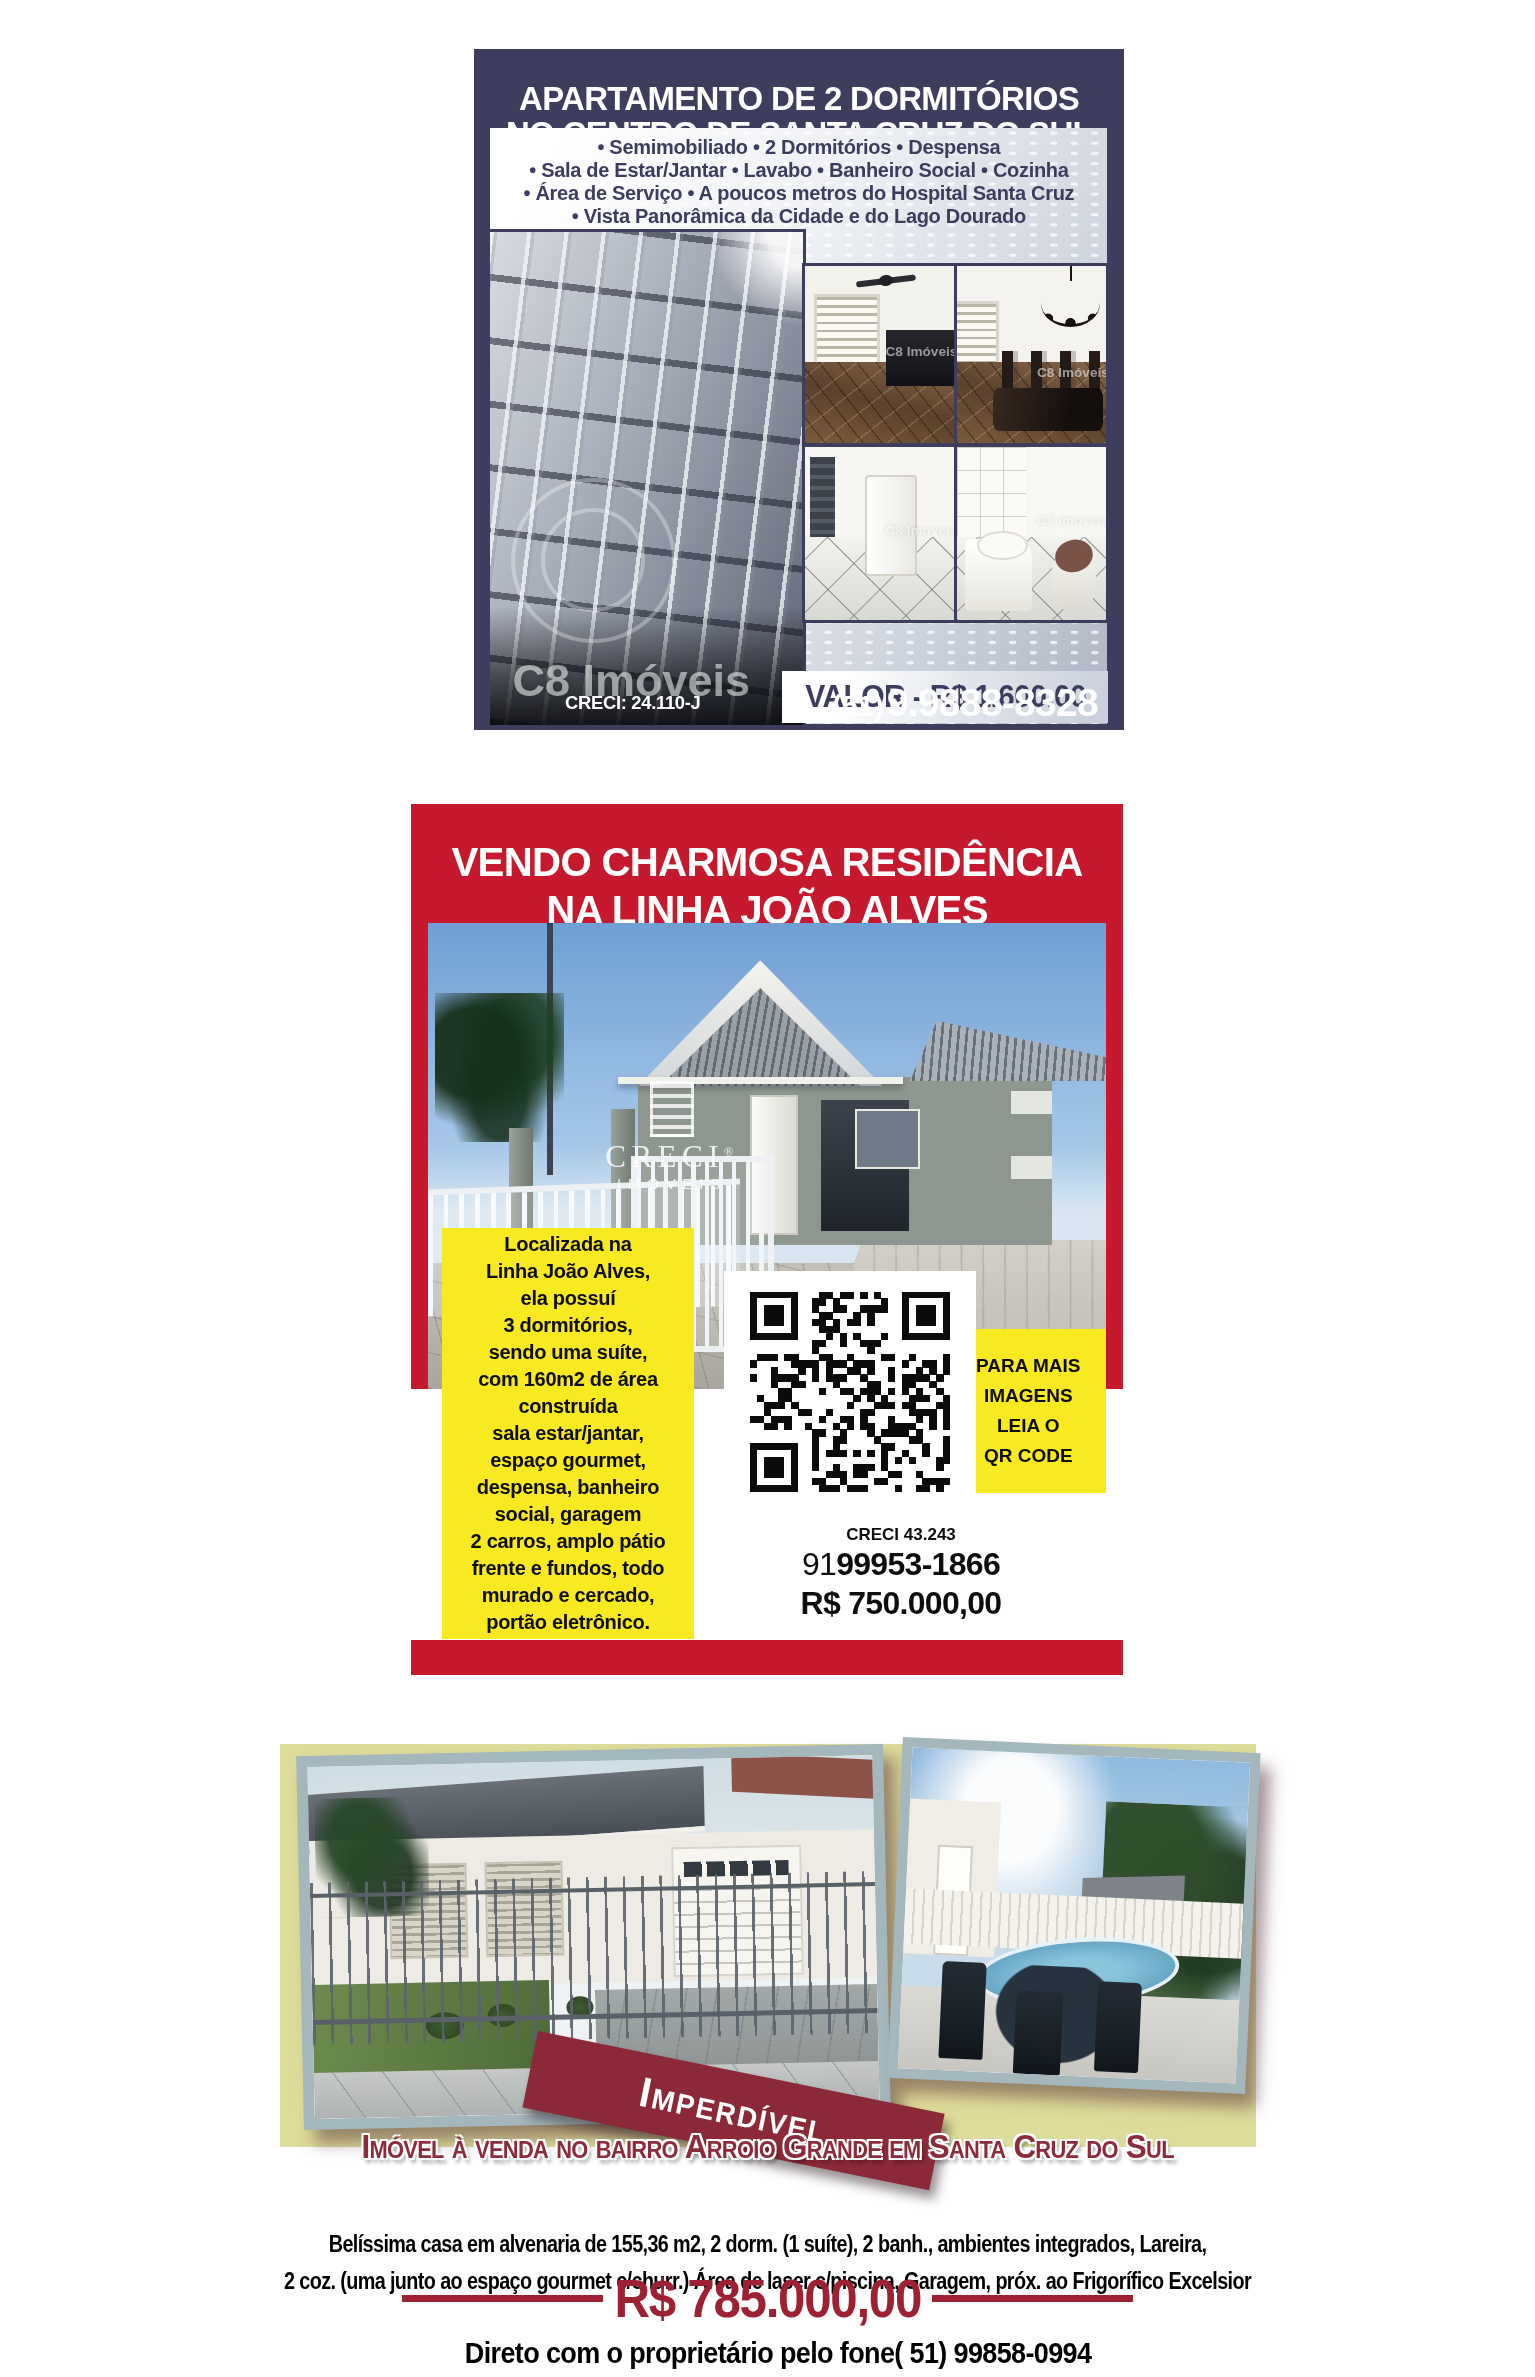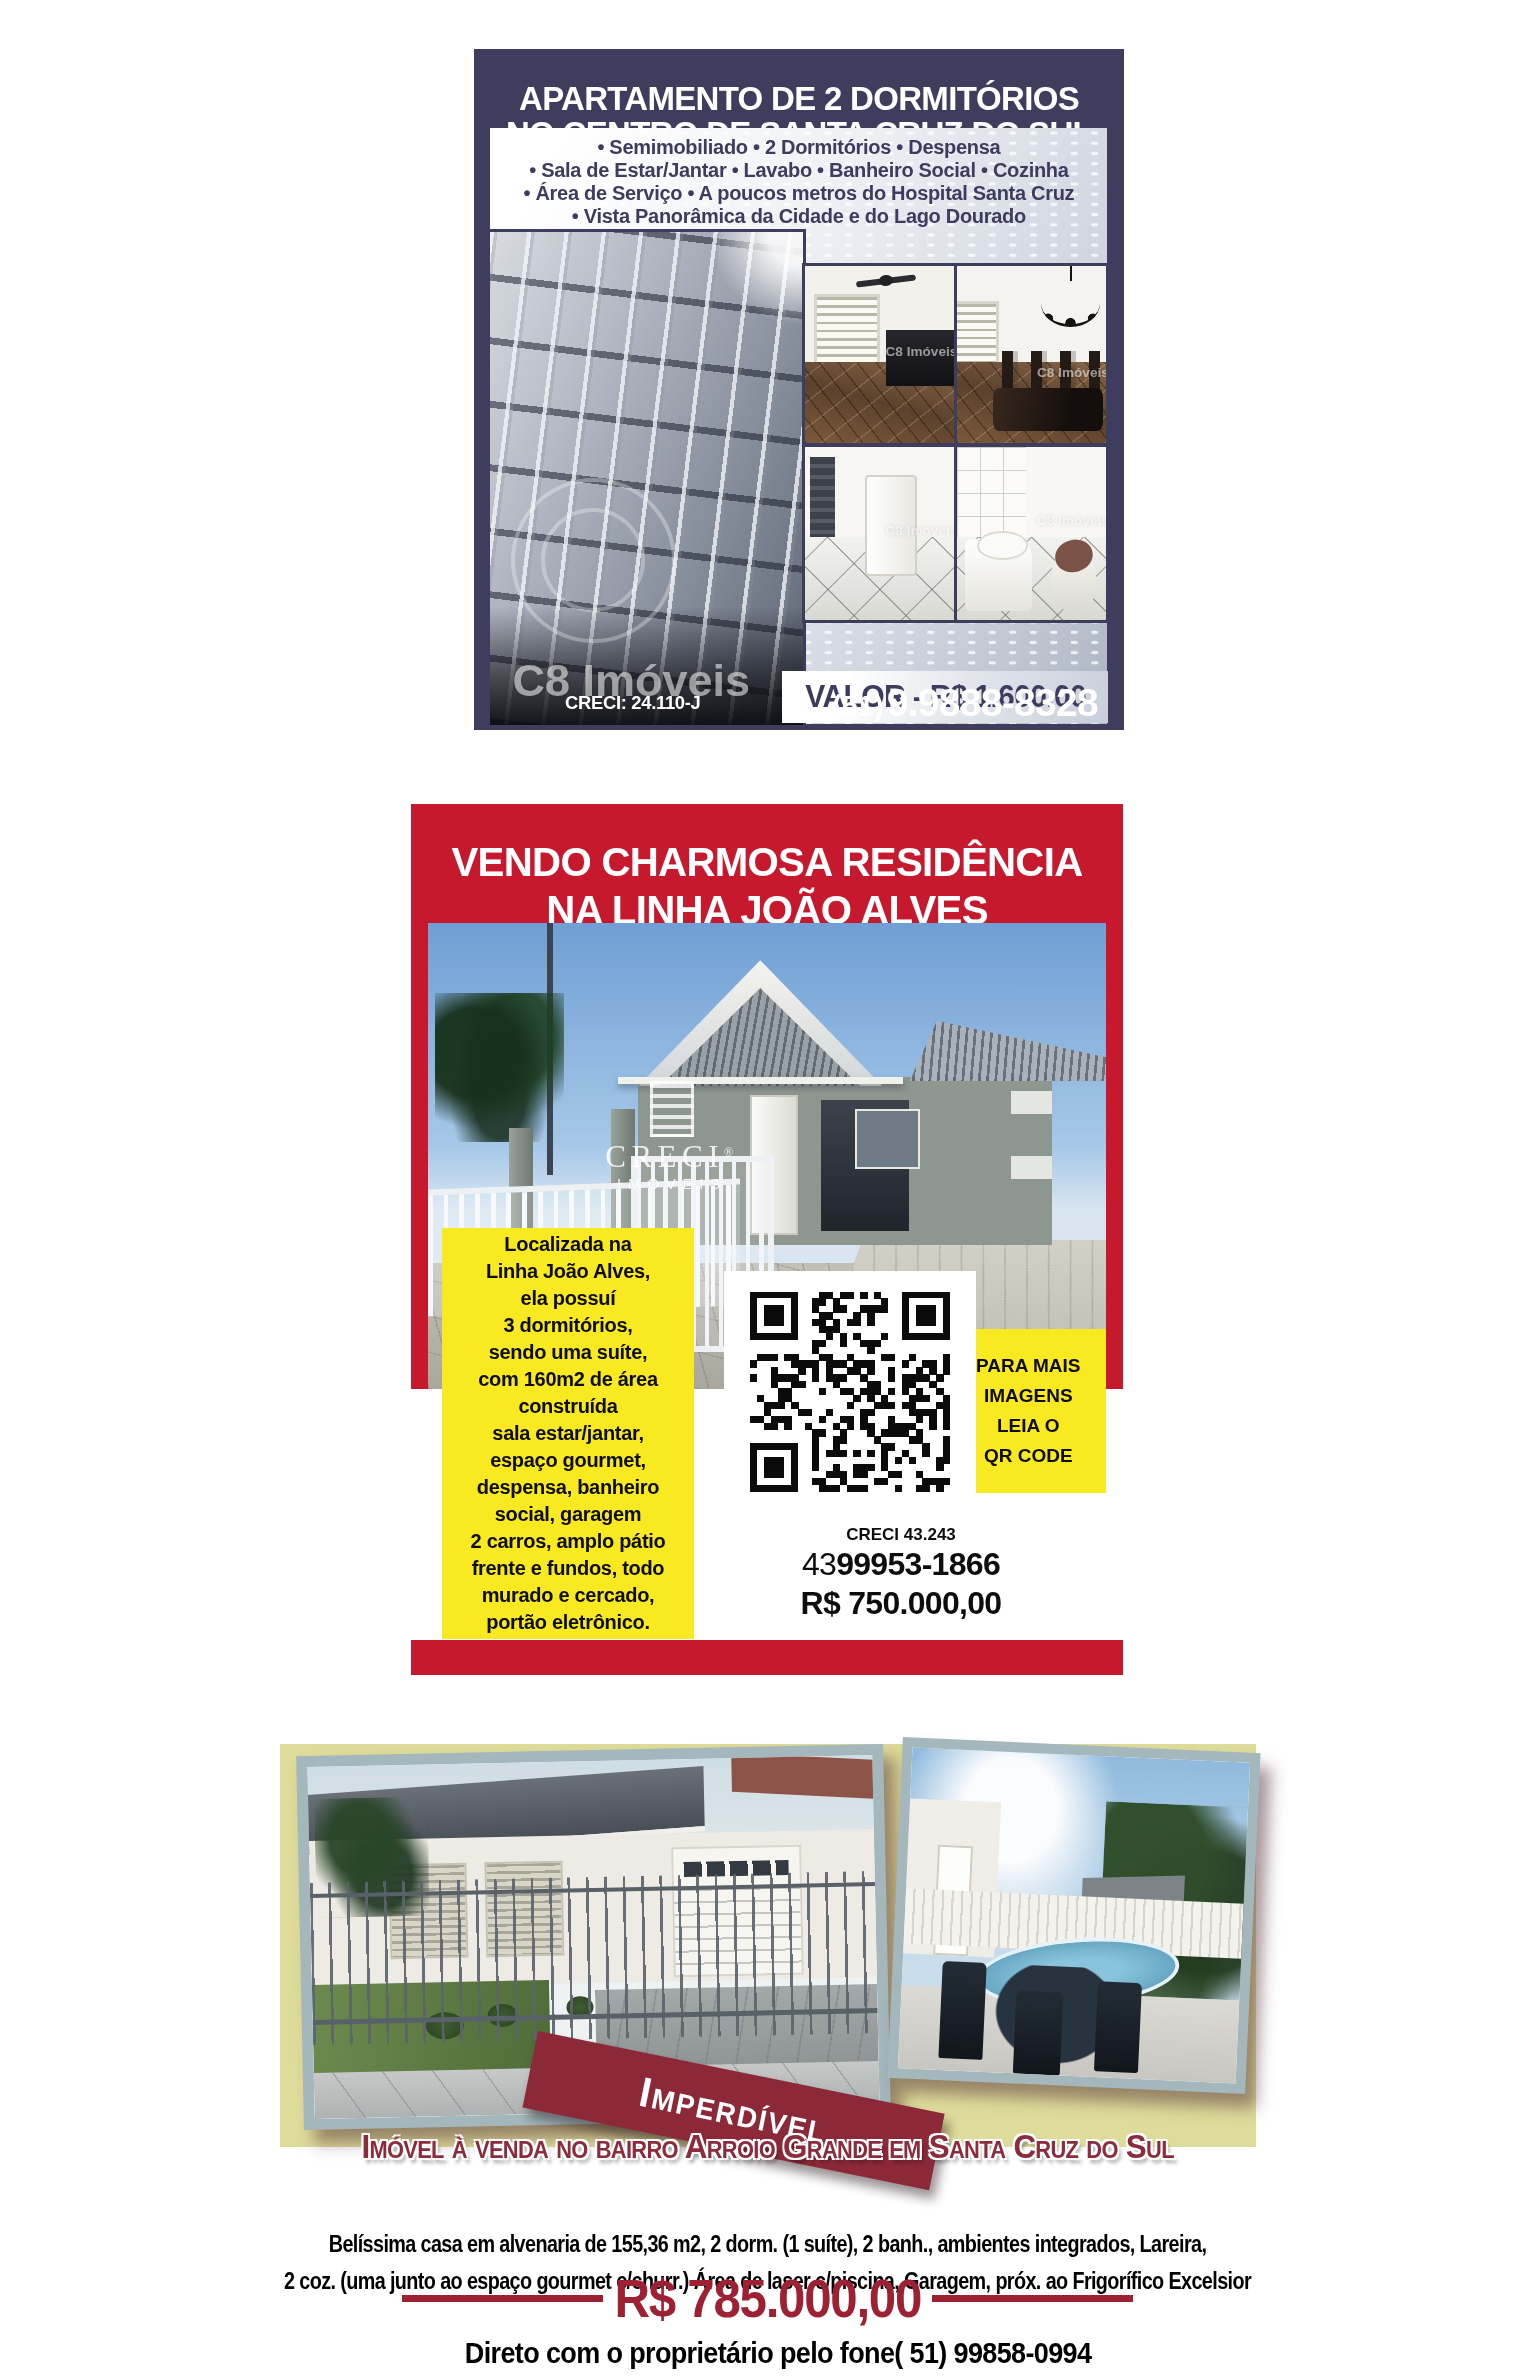--- a/index.html
+++ b/index.html
@@ -616,21 +616,21 @@
     <div class="abs qr-note">
       <div>PARA MAIS
 IMAGENS
 LEIA O
 QR CODE</div>
     </div>
 
     <div class="abs ad2-info">
       <div class="creci2">CRECI 43.243</div>
       <div class="ph2">
-        <span class="ddd">43</span><span class="num">99953-1866</span>
+        <span class="ddd">91</span><span class="num">99953-1866</span>
       </div>
       <div class="price2">R$ 750.000,00</div>
     </div>
 
     <div class="abs ad2-foot"></div>
   </section>
 
   <section class="abs ad3">
     <div class="abs khaki"></div>
 

